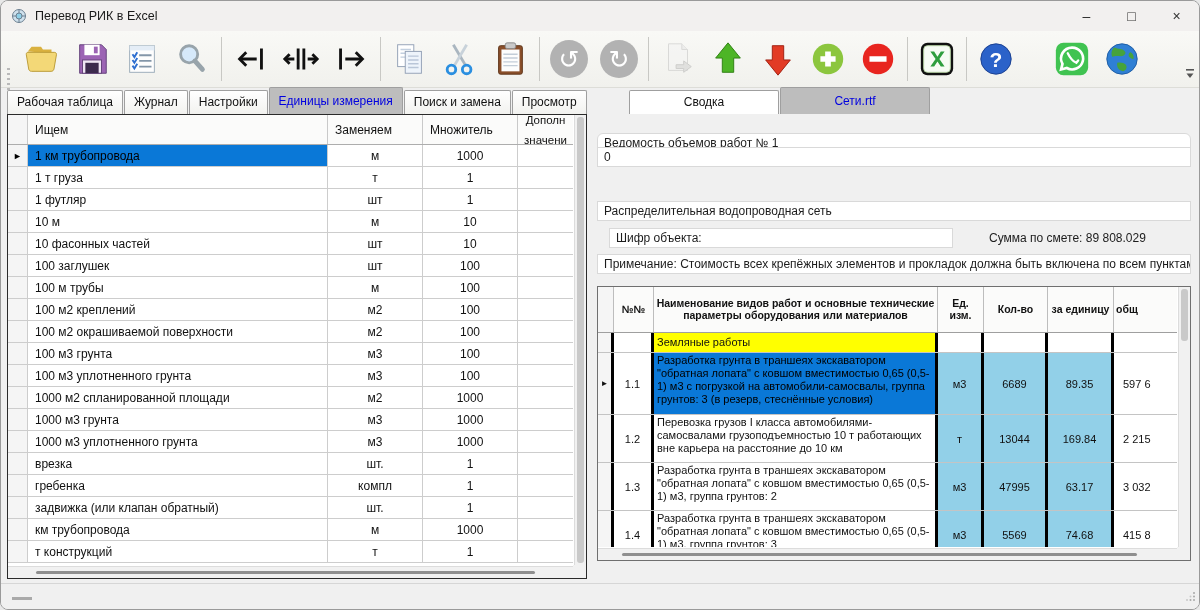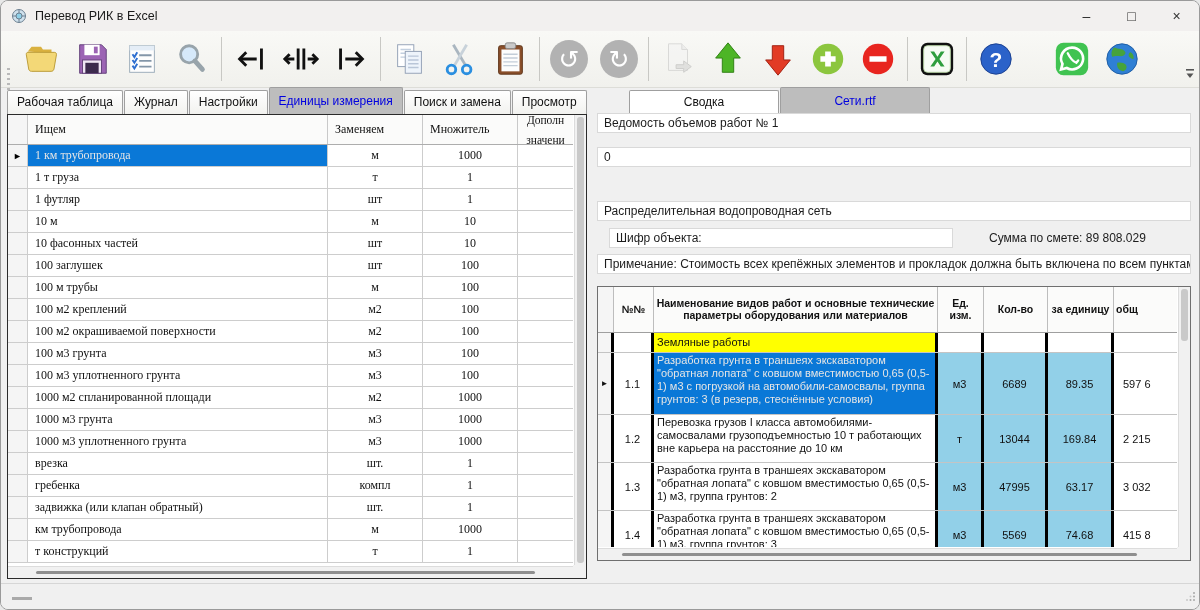--- a/index.html
+++ b/index.html
@@ -28,33 +28,33 @@
   .tabstrip{position:absolute;top:87px;height:26px;display:flex;align-items:flex-end;}
   #left-tabs{left:6px;}
   #right-tabs{left:592px;padding-left:36px;}
   .tab{height:23px;line-height:23px;padding:0 9px;background:linear-gradient(#ffffff,#f2f2ef);
     border:1px solid #9f9f9f;border-bottom:none;font-size:12px;color:#111;margin-right:1px;border-radius:2px 2px 0 0;}
   .tab.active{background:#bdbdbd;color:#0000e0;height:26px;line-height:26px;}
   .tab.wide{width:128px;text-align:center;padding:0 10px;}
   .tab.white{background:#ffffff;}
   
   .units-panel{position:absolute;left:6px;top:113px;width:580px;height:465px;background:#fff;
-    border:1px solid #2a2a2a;box-sizing:border-box;font-family:Liberation Serif, serif;}
+    border:1px solid #2a2a2a;box-sizing:border-box;}
   .units-grid{position:absolute;left:0;top:0;right:13px;bottom:13px;overflow:hidden;}
   .u-hdr{display:flex;height:30px;background:#fbfbfa;border-bottom:1px solid #adadad;box-sizing:border-box;font-size:12px;color:#111;}
   .u-hdr>div{border-right:1px solid #c9c9c9;display:flex;align-items:center;box-sizing:border-box;}
   .u-row{display:flex;height:22px;border-bottom:1px solid #cdcdcd;box-sizing:border-box;font-size:12px;color:#111;}
   .u-row>div{border-right:1px solid #cdcdcd;display:flex;align-items:center;box-sizing:border-box;overflow:hidden;white-space:nowrap;}
   .c-rowhdr{width:20px;flex:0 0 auto;background:#f5f5f5;justify-content:center;font-size:9px;color:#000;}
   .c-find{width:300px;flex:0 0 auto;padding-left:7px;}
   .c-replace{width:95px;flex:0 0 auto;justify-content:center;}
   .c-mult{width:95px;flex:0 0 auto;justify-content:center;}
   .c-extra{flex:1 1 auto;border-right:none!important;padding:0 4px;}
   .u-hdr .c-extra{font-size:11.5px;line-height:20px;white-space:normal;text-align:center;}
-  .sel-blue{background:#0a78d7;color:#e5e5e5;}
+  .sel-blue{background:#0a78d7;color:#000000;}
   
   .vscroll{position:absolute;top:0;right:0;bottom:13px;width:12px;background:#f1f1f1;border-left:1px solid #dcdcdc;box-sizing:border-box;}
   .vthumb{position:absolute;left:2px;right:2px;border-radius:3px;background:#c9c9c9;}
   .hscroll{position:absolute;left:0;right:13px;bottom:0;height:12px;background:#f1f1f1;border-top:1px solid #dcdcdc;box-sizing:border-box;}
   .hthumb{position:absolute;top:4px;height:3px;border-radius:2px;background:#8f8f8f;}
   .corner{position:absolute;right:0;bottom:0;width:13px;height:13px;background:#f1f1f1;}
   
   .field{position:absolute;left:596px;width:594px;height:20px;background:#fff;border:1px solid #d9d9d9;
     box-sizing:border-box;font-size:12px;color:#1c1c1c;padding:0 6px;line-height:18px;white-space:nowrap;overflow:hidden;}
   .sum-label{position:absolute;left:988px;width:210px;height:20px;font-size:12px;color:#1c1c1c;line-height:20px;white-space:nowrap;}
@@ -484,21 +484,21 @@
     </div>
     <div class="vscroll">
         <div class="vthumb" style="top:2px;bottom:2px;"></div>
       </div>
     <div class="hscroll">
         <div class="hthumb" style="left:28px;right:38px;"></div>
       </div>
     <div class="corner"></div>
   </div>
 
-  <div class="field" style="top:112px;">Ведомость объемов работ № 1</div>
+  <div class="field" style="top:132px;border-radius:6px;">Ведомость объемов работ № 1</div>
   <div class="field" style="top:146px;">0</div>
   <div class="field" style="top:200px;">Распределительная водопроводная сеть</div>
   <div class="field" style="top:227px;width:344px;margin-left:12px;">Шифр объекта:</div>
   <div class="sum-label" style="top:227px;">Сумма по смете: 89 808.029</div>
   <div class="field" style="top:253px;">Примечание: Стоимость всех крепёжных элементов и прокладок должна быть включена по всем пунктам, где требу</div>
 
   <div class="works-panel">
     <div class="works-grid">
       <div class="w-hdr">
         <div class="wc-rowhdr"></div>

